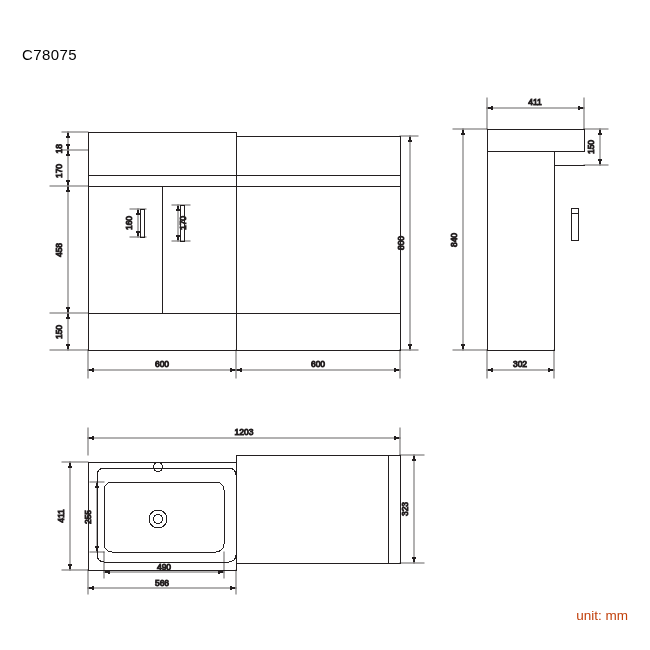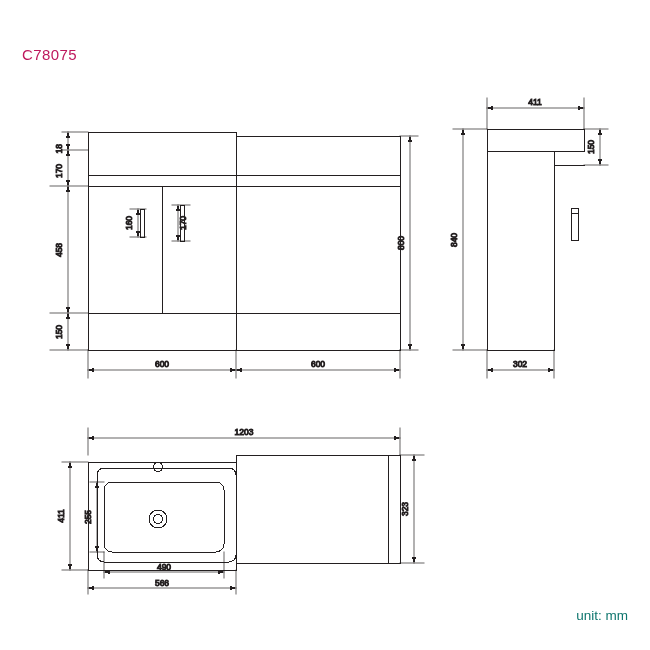--- a/index.html
+++ b/index.html
@@ -19,29 +19,29 @@
     position: relative;
     width: 650px;
     height: 650px;
   }
   #title {
     position: absolute;
     left: 22px;
     top: 46px;
     font-size: 15px;
     letter-spacing: 0.4px;
-    color: #be185d;
+    color: #000000;
     white-space: nowrap;
   }
   #unit {
     position: absolute;
     right: 22px;
     top: 608px;
     font-size: 13.5px;
-    color: #0f766e;
+    color: #c2410c;
     white-space: nowrap;
   }
   svg#drawing {
     position: absolute;
     left: 0;
     top: 0;
     width: 650px;
     height: 650px;
   }
   .lbl {

